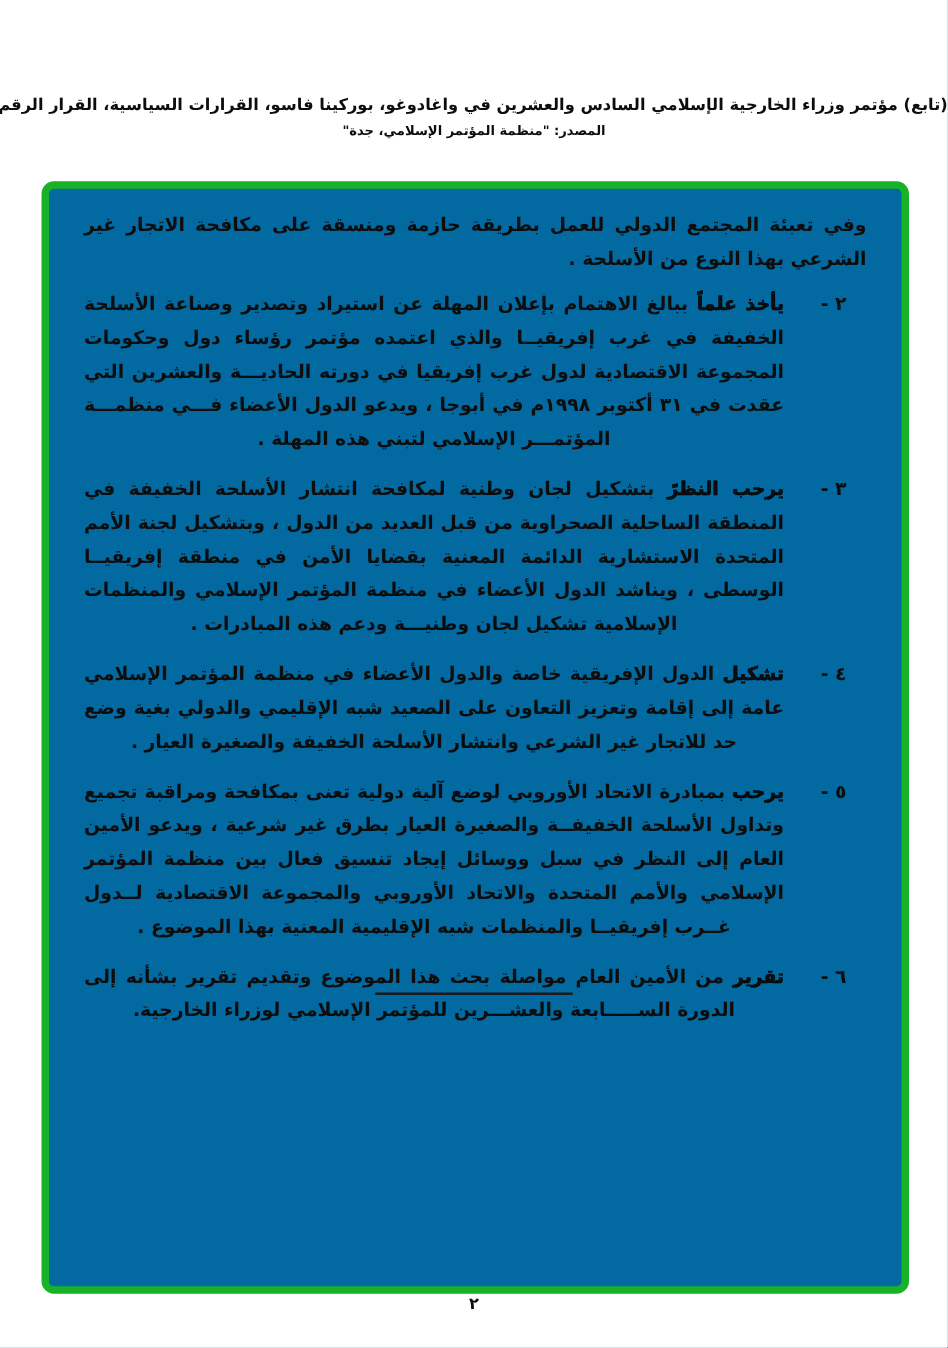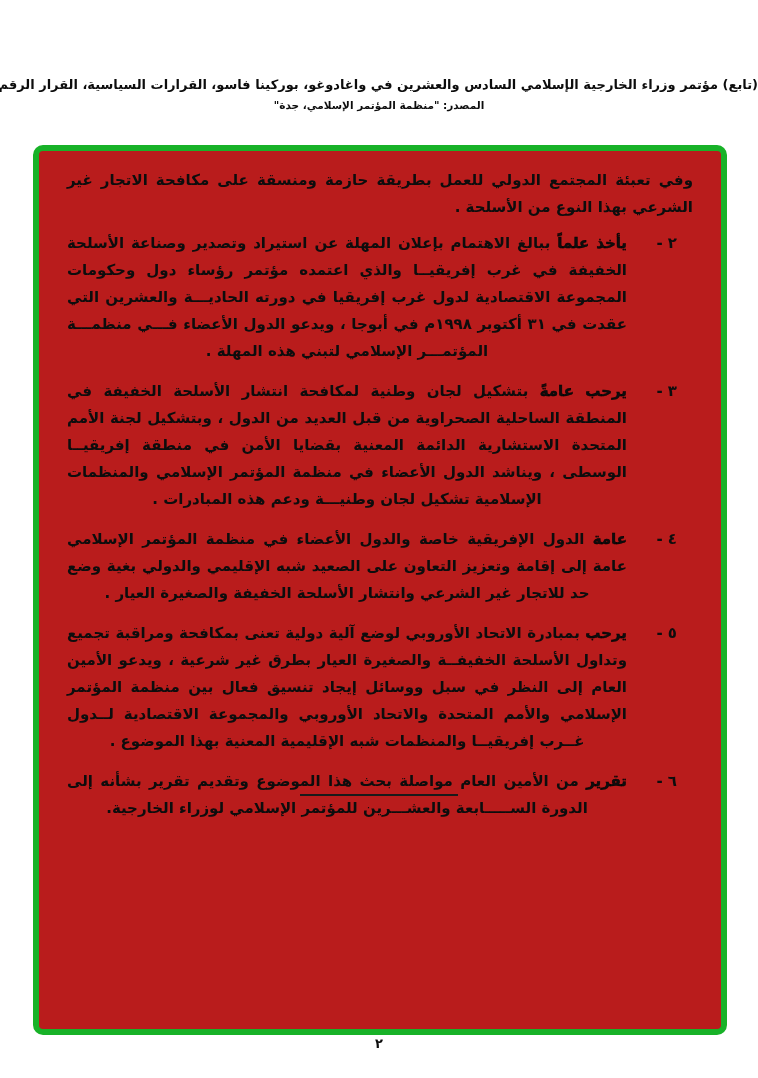--- a/index.html
+++ b/index.html
@@ -35,21 +35,21 @@
   }
   .green-box {
     position: absolute;
     left: 33px;
     top: 145px;
     width: 694px;
     height: 890px;
     border: 6px solid #18b228;
     border-radius: 10px;
     padding: 16px 28px 0 28px;
-    background: #b91c1c;
+    background: #0369a1;
   }
   .intro {
     font-size: 15px;
     font-weight: bold;
     line-height: 27px;
     text-align: justify;
     text-align-last: right;
     margin-bottom: 9px;
   }
   .item {
@@ -110,26 +110,26 @@
 
     <p class="intro">وفي تعبئة المجتمع الدولي للعمل بطريقة حازمة ومنسقة على مكافحة الاتجار غير الشرعي بهذا النوع من الأسلحة .</p>
 
     <div class="item">
       <div class="item-num">٢ -</div>
       <div class="item-body"><span class="lead">يأخذ علماً</span> <span>ببالغ الاهتمام بإعلان المهلة عن استيراد وتصدير وصناعة الأسلحة الخفيفة في غرب إفريقيــا والذي اعتمده مؤتمر رؤساء دول وحكومات المجموعة الاقتصادية لدول غرب إفريقيا في دورته الحاديـــة والعشرين التي عقدت في ٣١ أكتوبر ١٩٩٨م في أبوجا ، ويدعو الدول الأعضاء فـــي منظمـــة المؤتمـــر الإسلامي لتبني هذه المهلة .</span></div>
     </div>
 
     <div class="item">
       <div class="item-num">٣ -</div>
-      <div class="item-body"><span class="lead">يرحب عامةً</span> <span>بتشكيل لجان وطنية لمكافحة انتشار الأسلحة الخفيفة في المنطقة الساحلية الصحراوية من قبل العديد من الدول ، وبتشكيل لجنة الأمم المتحدة الاستشارية الدائمة المعنية بقضايا الأمن في منطقة إفريقيــا الوسطى ، ويناشد الدول الأعضاء في منظمة المؤتمر الإسلامي والمنظمات الإسلامية تشكيل لجان وطنيـــة ودعم هذه المبادرات .</span></div>
+      <div class="item-body"><span class="lead">يرحب النظرً</span> <span>بتشكيل لجان وطنية لمكافحة انتشار الأسلحة الخفيفة في المنطقة الساحلية الصحراوية من قبل العديد من الدول ، وبتشكيل لجنة الأمم المتحدة الاستشارية الدائمة المعنية بقضايا الأمن في منطقة إفريقيــا الوسطى ، ويناشد الدول الأعضاء في منظمة المؤتمر الإسلامي والمنظمات الإسلامية تشكيل لجان وطنيـــة ودعم هذه المبادرات .</span></div>
     </div>
 
     <div class="item">
       <div class="item-num">٤ -</div>
-      <div class="item-body"><span class="lead">عامة</span> <span>الدول الإفريقية خاصة والدول الأعضاء في منظمة المؤتمر الإسلامي عامة إلى إقامة وتعزيز التعاون على الصعيد شبه الإقليمي والدولي بغية وضع حد للاتجار غير الشرعي وانتشار الأسلحة الخفيفة والصغيرة العيار .</span></div>
+      <div class="item-body"><span class="lead">تشكيل</span> <span>الدول الإفريقية خاصة والدول الأعضاء في منظمة المؤتمر الإسلامي عامة إلى إقامة وتعزيز التعاون على الصعيد شبه الإقليمي والدولي بغية وضع حد للاتجار غير الشرعي وانتشار الأسلحة الخفيفة والصغيرة العيار .</span></div>
     </div>
 
     <div class="item">
       <div class="item-num">٥ -</div>
       <div class="item-body"><span class="lead">يرحب</span> <span>بمبادرة الاتحاد الأوروبي  لوضع آلية دولية تعنى بمكافحة ومراقبة تجميع وتداول الأسلحة الخفيفــة والصغيرة العيار بطرق غير شرعية ، ويدعو الأمين العام إلى النظر في سبل ووسائل إيجاد تنسيق فعال بين منظمة المؤتمر الإسلامي والأمم المتحدة والاتحاد الأوروبي والمجموعة الاقتصادية لــدول غــرب إفريقيــا والمنظمات شبه الإقليمية المعنية بهذا الموضوع .</span></div>
     </div>
 
     <div class="item">
       <div class="item-num">٦ -</div>
       <div class="item-body"><span class="lead">تقرير</span> <span>من الأمين العام مواصلة بحث هذا الموضوع وتقديم تقرير بشأنه إلى الدورة الســـــابعة والعشـــرين للمؤتمر الإسلامي لوزراء الخارجية.</span></div>

